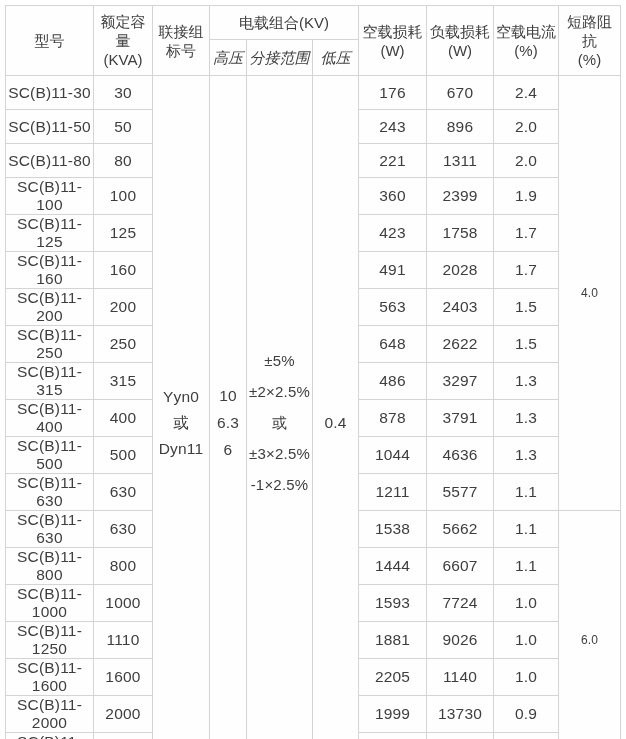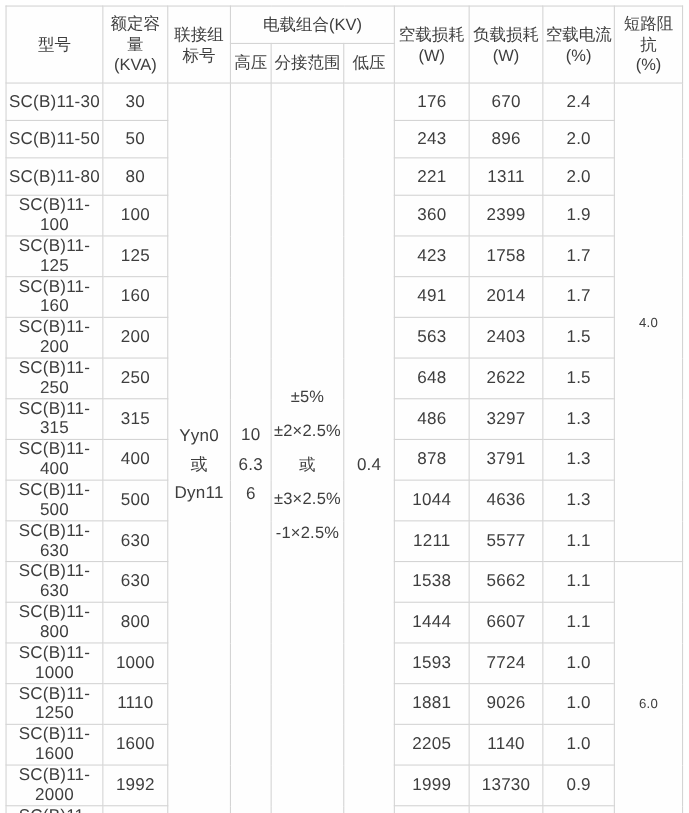--- a/index.html
+++ b/index.html
@@ -33,21 +33,21 @@
     padding: 0 2px;
     font-weight: normal;
     overflow: hidden;
   }
   table.spec th {
     font-size: 15px;
     line-height: 19px;
     color: #3e3e3e;
   }
   thead tr.h1 th { height: 33px; }
-  thead tr.h2 th { height: 35px; }
+  thead tr.h2 th { height: 35px; font-style: italic; }
   tbody td {
     font-size: 15.5px;
     height: 33px;
     letter-spacing: 0.2px;
   }
   .pre { white-space: pre-line; }
   .tap-cell  { font-size: 15px; line-height: 31px; }
   .conn-cell { font-size: 15.5px; line-height: 26px; }
   .hv-cell   { font-size: 15.5px; line-height: 27px; }
   .lv-cell   { font-size: 15.5px; }
@@ -139,21 +139,21 @@
           <td>SC(B)11-125</td>
           <td>125</td>
           <td>423</td>
           <td>1758</td>
           <td>1.7</td>
         </tr>
         <tr>
           <td>SC(B)11-160</td>
           <td>160</td>
           <td>491</td>
-          <td>2014</td>
+          <td>2028</td>
           <td>1.7</td>
         </tr>
         <tr>
           <td>SC(B)11-200</td>
           <td>200</td>
           <td>563</td>
           <td>2403</td>
           <td>1.5</td>
         </tr>
         <tr>
@@ -222,21 +222,21 @@
         </tr>
         <tr>
           <td>SC(B)11-1600</td>
           <td>1600</td>
           <td>2205</td>
           <td>1140</td>
           <td>1.0</td>
         </tr>
         <tr>
           <td>SC(B)11-2000</td>
-          <td>1992</td>
+          <td>2000</td>
           <td>1999</td>
           <td>13730</td>
           <td>0.9</td>
         </tr>
         <tr>
           <td>SC(B)11-2500</td>
           <td>2500</td>
           <td>3600</td>
           <td>16310</td>
           <td>0.8</td>

